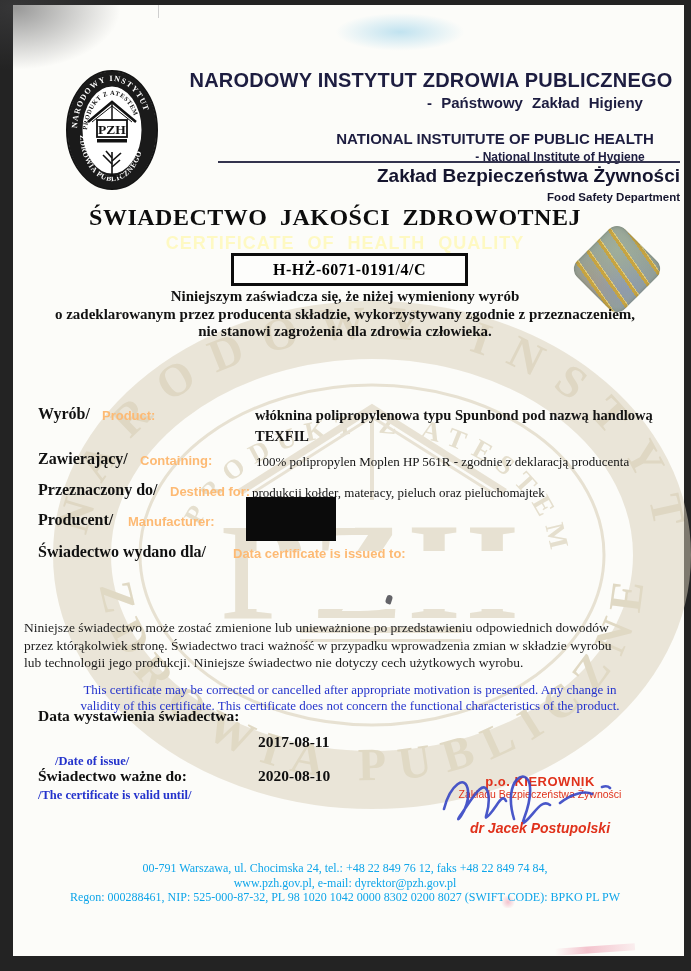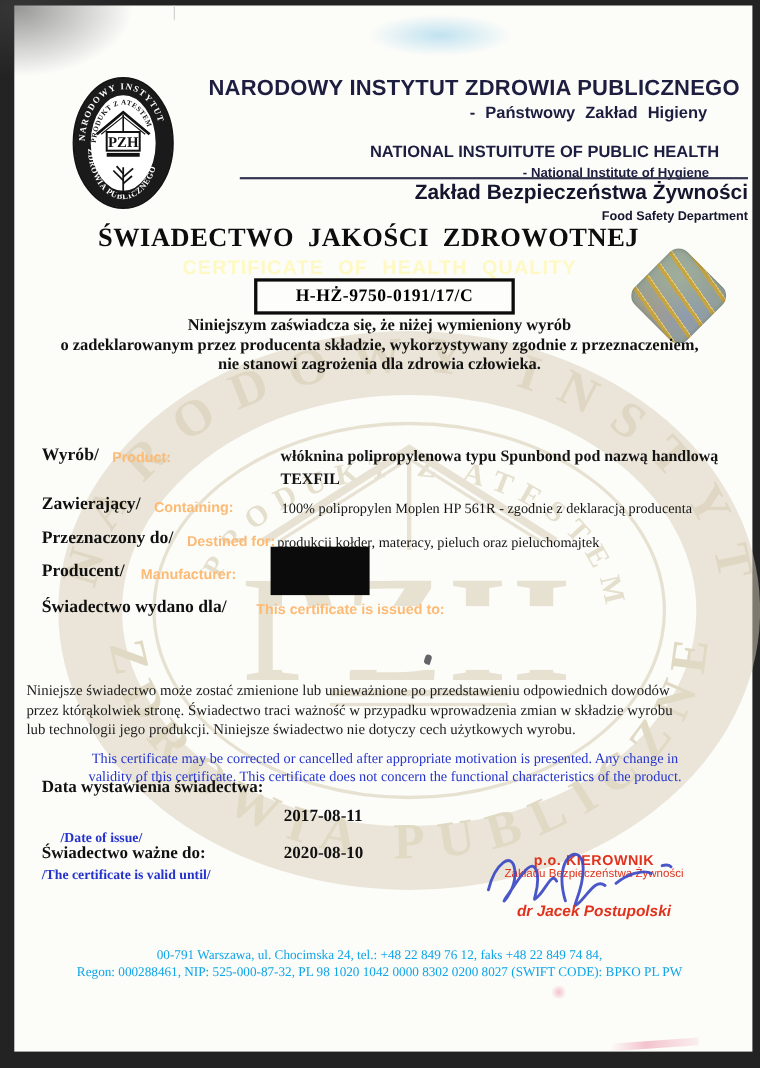--- a/index.html
+++ b/index.html
@@ -158,21 +158,21 @@
   <div class="abs org-pl-sub sans b ctr navy">- Państwowy Zakład Higieny</div>
   <div class="abs org-pl sans b ctr navy">NARODOWY INSTYTUT ZDROWIA PUBLICZNEGO</div>
   <div class="abs org-en sans b ctr navy">NATIONAL INSTUITUTE OF PUBLIC HEALTH</div>
   <div class="abs org-en-sub sans b ctr navy">- National Institute of Hygiene</div>
   <div class="abs rule"></div>
   <div class="abs dept-pl sans b">Zakład Bezpieczeństwa Żywności</div>
   <div class="abs dept-en sans b">Food Safety Department</div>
 
   <div class="abs title-pl serif b ctr">ŚWIADECTWO JAKOŚCI ZDROWOTNEJ</div>
   <div class="abs title-en sans b ctr">CERTIFICATE OF HEALTH QUALITY</div>
-  <div class="abs cert-box serif b ctr">H-HŻ-9750-0191/17/C</div>
+  <div class="abs cert-box serif b ctr">H-HŻ-6071-0191/4/C</div>
   <div class="abs holo"></div>
 
   <div class="abs stmt-pl serif b ctr">
     <span class="ln">Niniejszym zaświadcza się, że niżej wymieniony wyrób</span>
     <span class="ln">o zadeklarowanym przez producenta składzie, wykorzystywany zgodnie z przeznaczeniem,</span>
     <span class="ln">nie stanowi zagrożenia dla zdrowia człowieka.</span>
   </div>
 
   <div class="abs f-label serif b" style="left:38px;top:405px;">Wyrób/</div>
   <div class="abs f-sub sans b" style="left:102px;top:408px;">Product:</div>
@@ -187,21 +187,21 @@
 
   <div class="abs f-label serif b" style="left:38px;top:481px;">Przeznaczony do/</div>
   <div class="abs f-sub sans b" style="left:170px;top:484px;">Destined for:</div>
   <div class="abs fv serif" style="left:252px;top:485px;font-size:13px;">produkcji kołder, materacy, pieluch oraz pieluchomajtek</div>
 
   <div class="abs f-label serif b" style="left:38px;top:511px;">Producent/</div>
   <div class="abs f-sub sans b" style="left:128px;top:514px;">Manufacturer:</div>
   <div class="abs redaction"></div>
 
   <div class="abs f-label serif b" style="left:38px;top:543px;">Świadectwo wydano dla/</div>
-  <div class="abs f-sub sans b" style="left:233px;top:546px;">This certificate is issued to:</div>
+  <div class="abs f-sub sans b" style="left:233px;top:546px;">Data certificate is issued to:</div>
   <div class="abs tiny-mark"></div>
 
   <div class="abs disc-pl serif">
     <span class="ln">Niniejsze świadectwo może zostać zmienione lub unieważnione po przedstawieniu odpowiednich dowodów</span>
     <span class="ln">przez którąkolwiek  stronę. Świadectwo traci ważność w przypadku wprowadzenia zmian w składzie  wyrobu</span>
     <span class="ln">lub technologii  jego produkcji. Niniejsze świadectwo nie dotyczy cech użytkowych wyrobu.</span>
   </div>
   <div class="abs disc-en serif ctr">
     <span class="ln">This certificate may be corrected or cancelled after appropriate motivation is presented. Any change in</span>
     <span class="ln">validity of this certificate. This certificate does not concern the functional characteristics of the product.</span>
@@ -219,20 +219,21 @@
   <svg class="abs sig-svg" viewBox="0 0 210 90" xmlns="http://www.w3.org/2000/svg">
     <path d="M 12 52 C 18 28 34 16 36 34 C 38 54 18 72 30 56 C 40 42 52 20 56 36 C 60 52 48 68 58 57 C 66 48 70 36 74 44
              M 82 62 C 70 22 96 8 98 30 C 100 54 82 76 96 62 C 104 54 110 42 118 48
              M 128 46 C 138 38 152 33 160 37
              M 170 30 C 173 29 176 29 178 31" fill="none" stroke="#3a49c4" stroke-width="2.6" stroke-linecap="round" opacity="0.92"></path>
   </svg>
   <div class="abs sig-name sans b ctr red">dr Jacek Postupolski</div>
 
   <div class="abs footer serif ctr">
     <span class="ln">00-791 Warszawa, ul. Chocimska 24, tel.: +48 22 849 76 12, faks +48 22 849 74 84,</span>
+    <span class="ln">www.pzh.gov.pl, e-mail: dyrektor@pzh.gov.pl</span>
     <span class="ln">Regon: 000288461, NIP: 525-000-87-32, PL 98 1020 1042 0000 8302 0200 8027 (SWIFT CODE): BPKO PL PW</span>
   </div>
 
   <div class="abs blue-smudge"></div>
   <div class="abs scratch"></div>
   <div class="abs pink-cross"></div>
   <div class="abs pink-streak"></div>
   <div class="abs corner-shadow"></div>
 </div>
 

